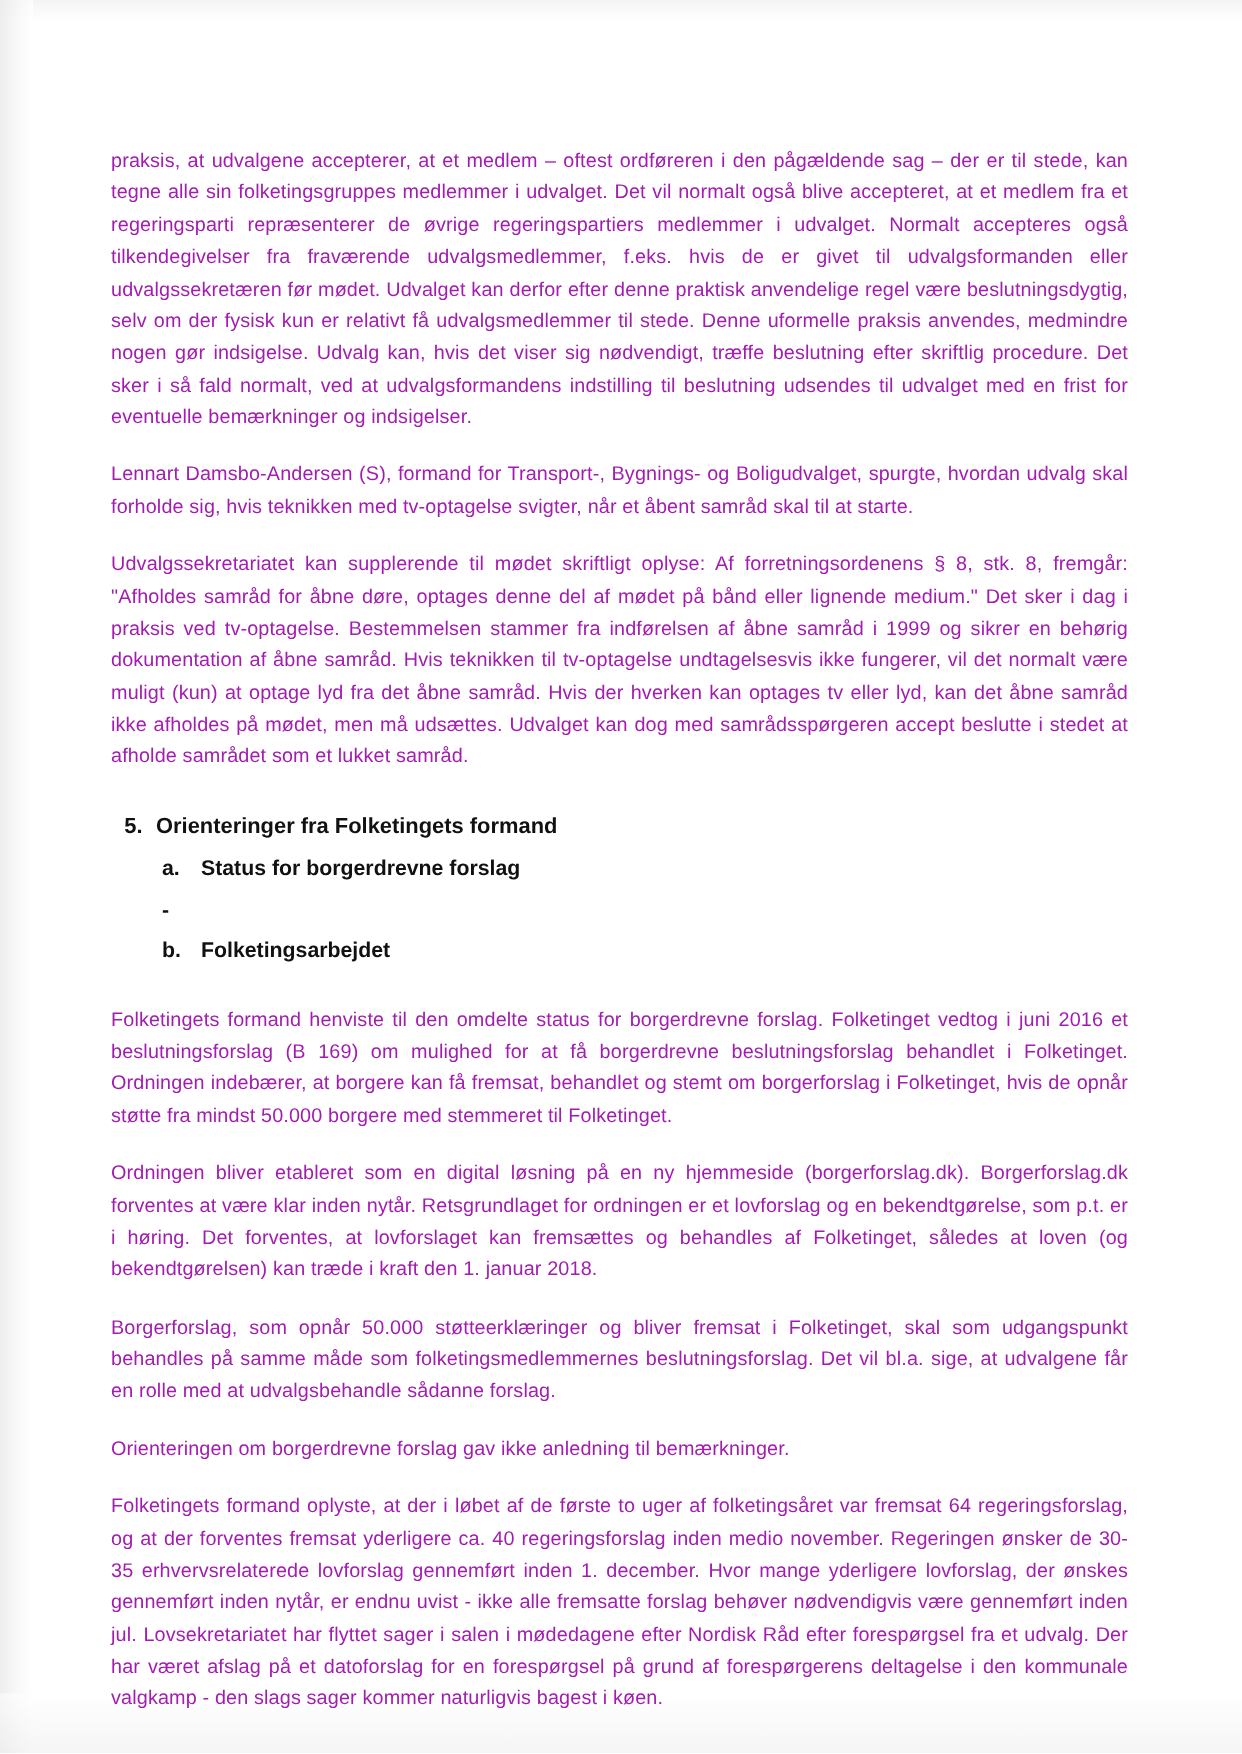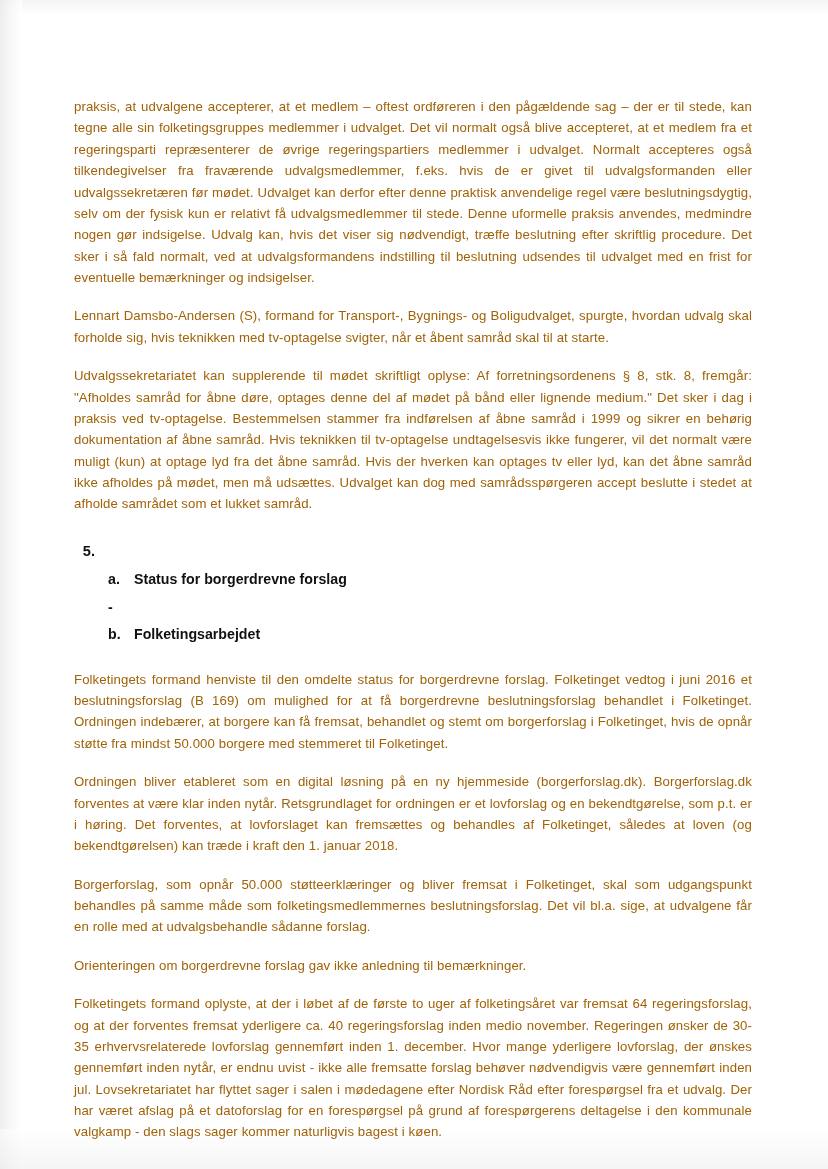--- a/index.html
+++ b/index.html
@@ -22,21 +22,21 @@
     position: absolute;
     left: 74px;
     top: 96px;
     width: 678px;
   }
   p.para {
     margin: 0 0 17px 0;
     font-size: 13.2px;
     line-height: 1.62;
     text-align: justify;
-    color: #a16207;
+    color: #a21caf;
     letter-spacing: 0.1px;
   }
   .italic-lead {
   }
   .section-list {
     margin: 26px 0 24px 0;
     padding: 0;
     list-style: none;
   }
   .lvl1 {
@@ -120,20 +120,21 @@
 
     <p class="para">praksis, at udvalgene accepterer, at et medlem – oftest ordføreren i den pågældende sag – der er til stede, kan tegne alle sin folketingsgruppes medlemmer i udvalget. Det vil normalt også blive accepteret, at et medlem fra et regeringsparti repræsenterer de øvrige regeringspartiers medlemmer i udvalget. Normalt accepteres også tilkendegivelser fra fraværende udvalgsmedlemmer, f.eks. hvis de er givet til udvalgsformanden eller udvalgssekretæren før mødet. Udvalget kan derfor efter denne praktisk anvendelige regel være beslutningsdygtig, selv om der fysisk kun er relativt få udvalgsmedlemmer til stede. Denne uformelle praksis anvendes, medmindre nogen gør indsigelse. Udvalg kan, hvis det viser sig nødvendigt, træffe beslutning efter skriftlig procedure. Det sker i så fald normalt, ved at udvalgsformandens indstilling til beslutning udsendes til udvalget med en frist for eventuelle bemærkninger og indsigelser.</p>
 
     <p class="para"><span class="italic-lead">Lennart Damsbo-Andersen (S), formand for Transport-, Bygnings- og Boligudvalget,</span><span> spurgte, hvordan udvalg skal forholde sig, hvis teknikken med tv-optagelse svigter, når et åbent samråd skal til at starte.</span></p>
 
     <p class="para">Udvalgssekretariatet kan supplerende til mødet skriftligt oplyse: Af forretningsordenens § 8, stk. 8, fremgår: "Afholdes samråd for åbne døre, optages denne del af mødet på bånd eller lignende medium." Det sker i dag i praksis ved tv-optagelse. Bestemmelsen stammer fra indførelsen af åbne samråd i 1999 og sikrer en behørig dokumentation af åbne samråd. Hvis teknikken til tv-optagelse undtagelsesvis ikke fungerer, vil det normalt være muligt (kun) at optage lyd fra det åbne samråd. Hvis der hverken kan optages tv eller lyd, kan det åbne samråd ikke afholdes på mødet, men må udsættes. Udvalget kan dog med samrådsspørgeren accept beslutte i stedet at afholde samrådet som et lukket samråd.</p>
 
     <div class="section-list">
       <div class="lvl1">
         <span class="num">5.</span>
+        <span>Orienteringer fra Folketingets formand</span>
       </div>
       <div class="lvl2">
         <span class="num">a.</span>
         <span>Status for borgerdrevne forslag</span>
       </div>
       <div class="lvl3">
         <span class="num">-</span>
       </div>
       <div class="lvl2">
         <span class="num">b.</span>

